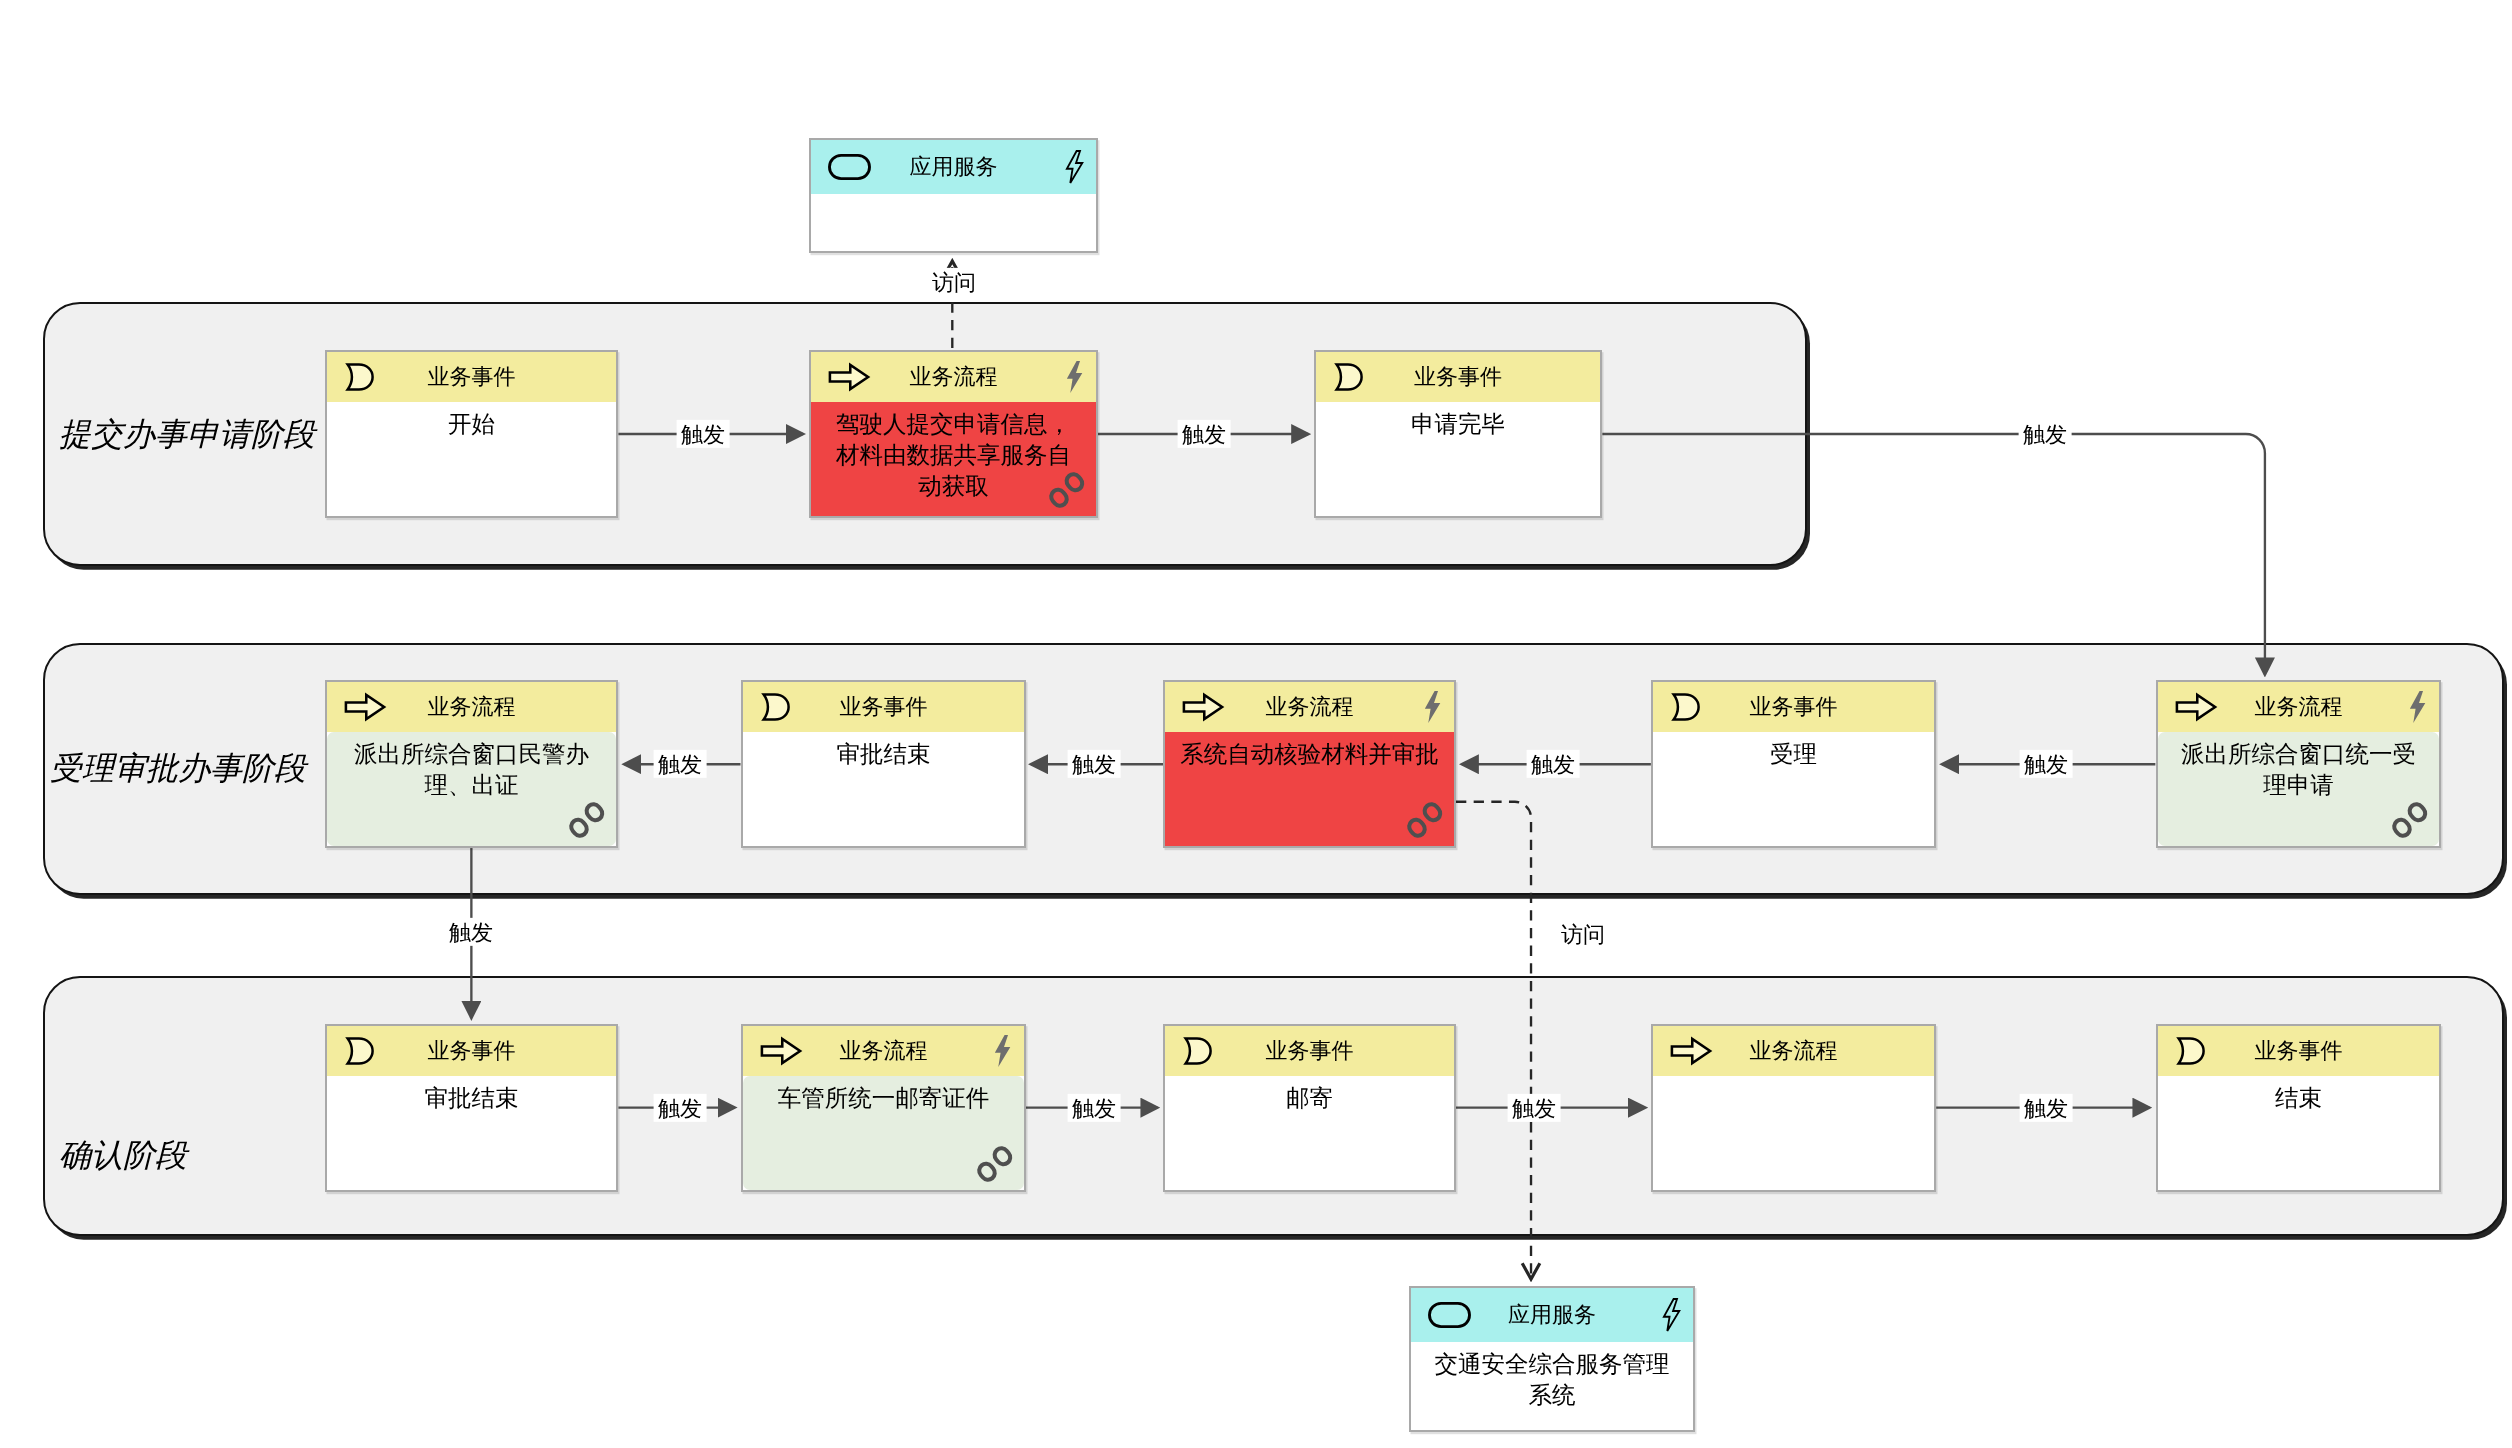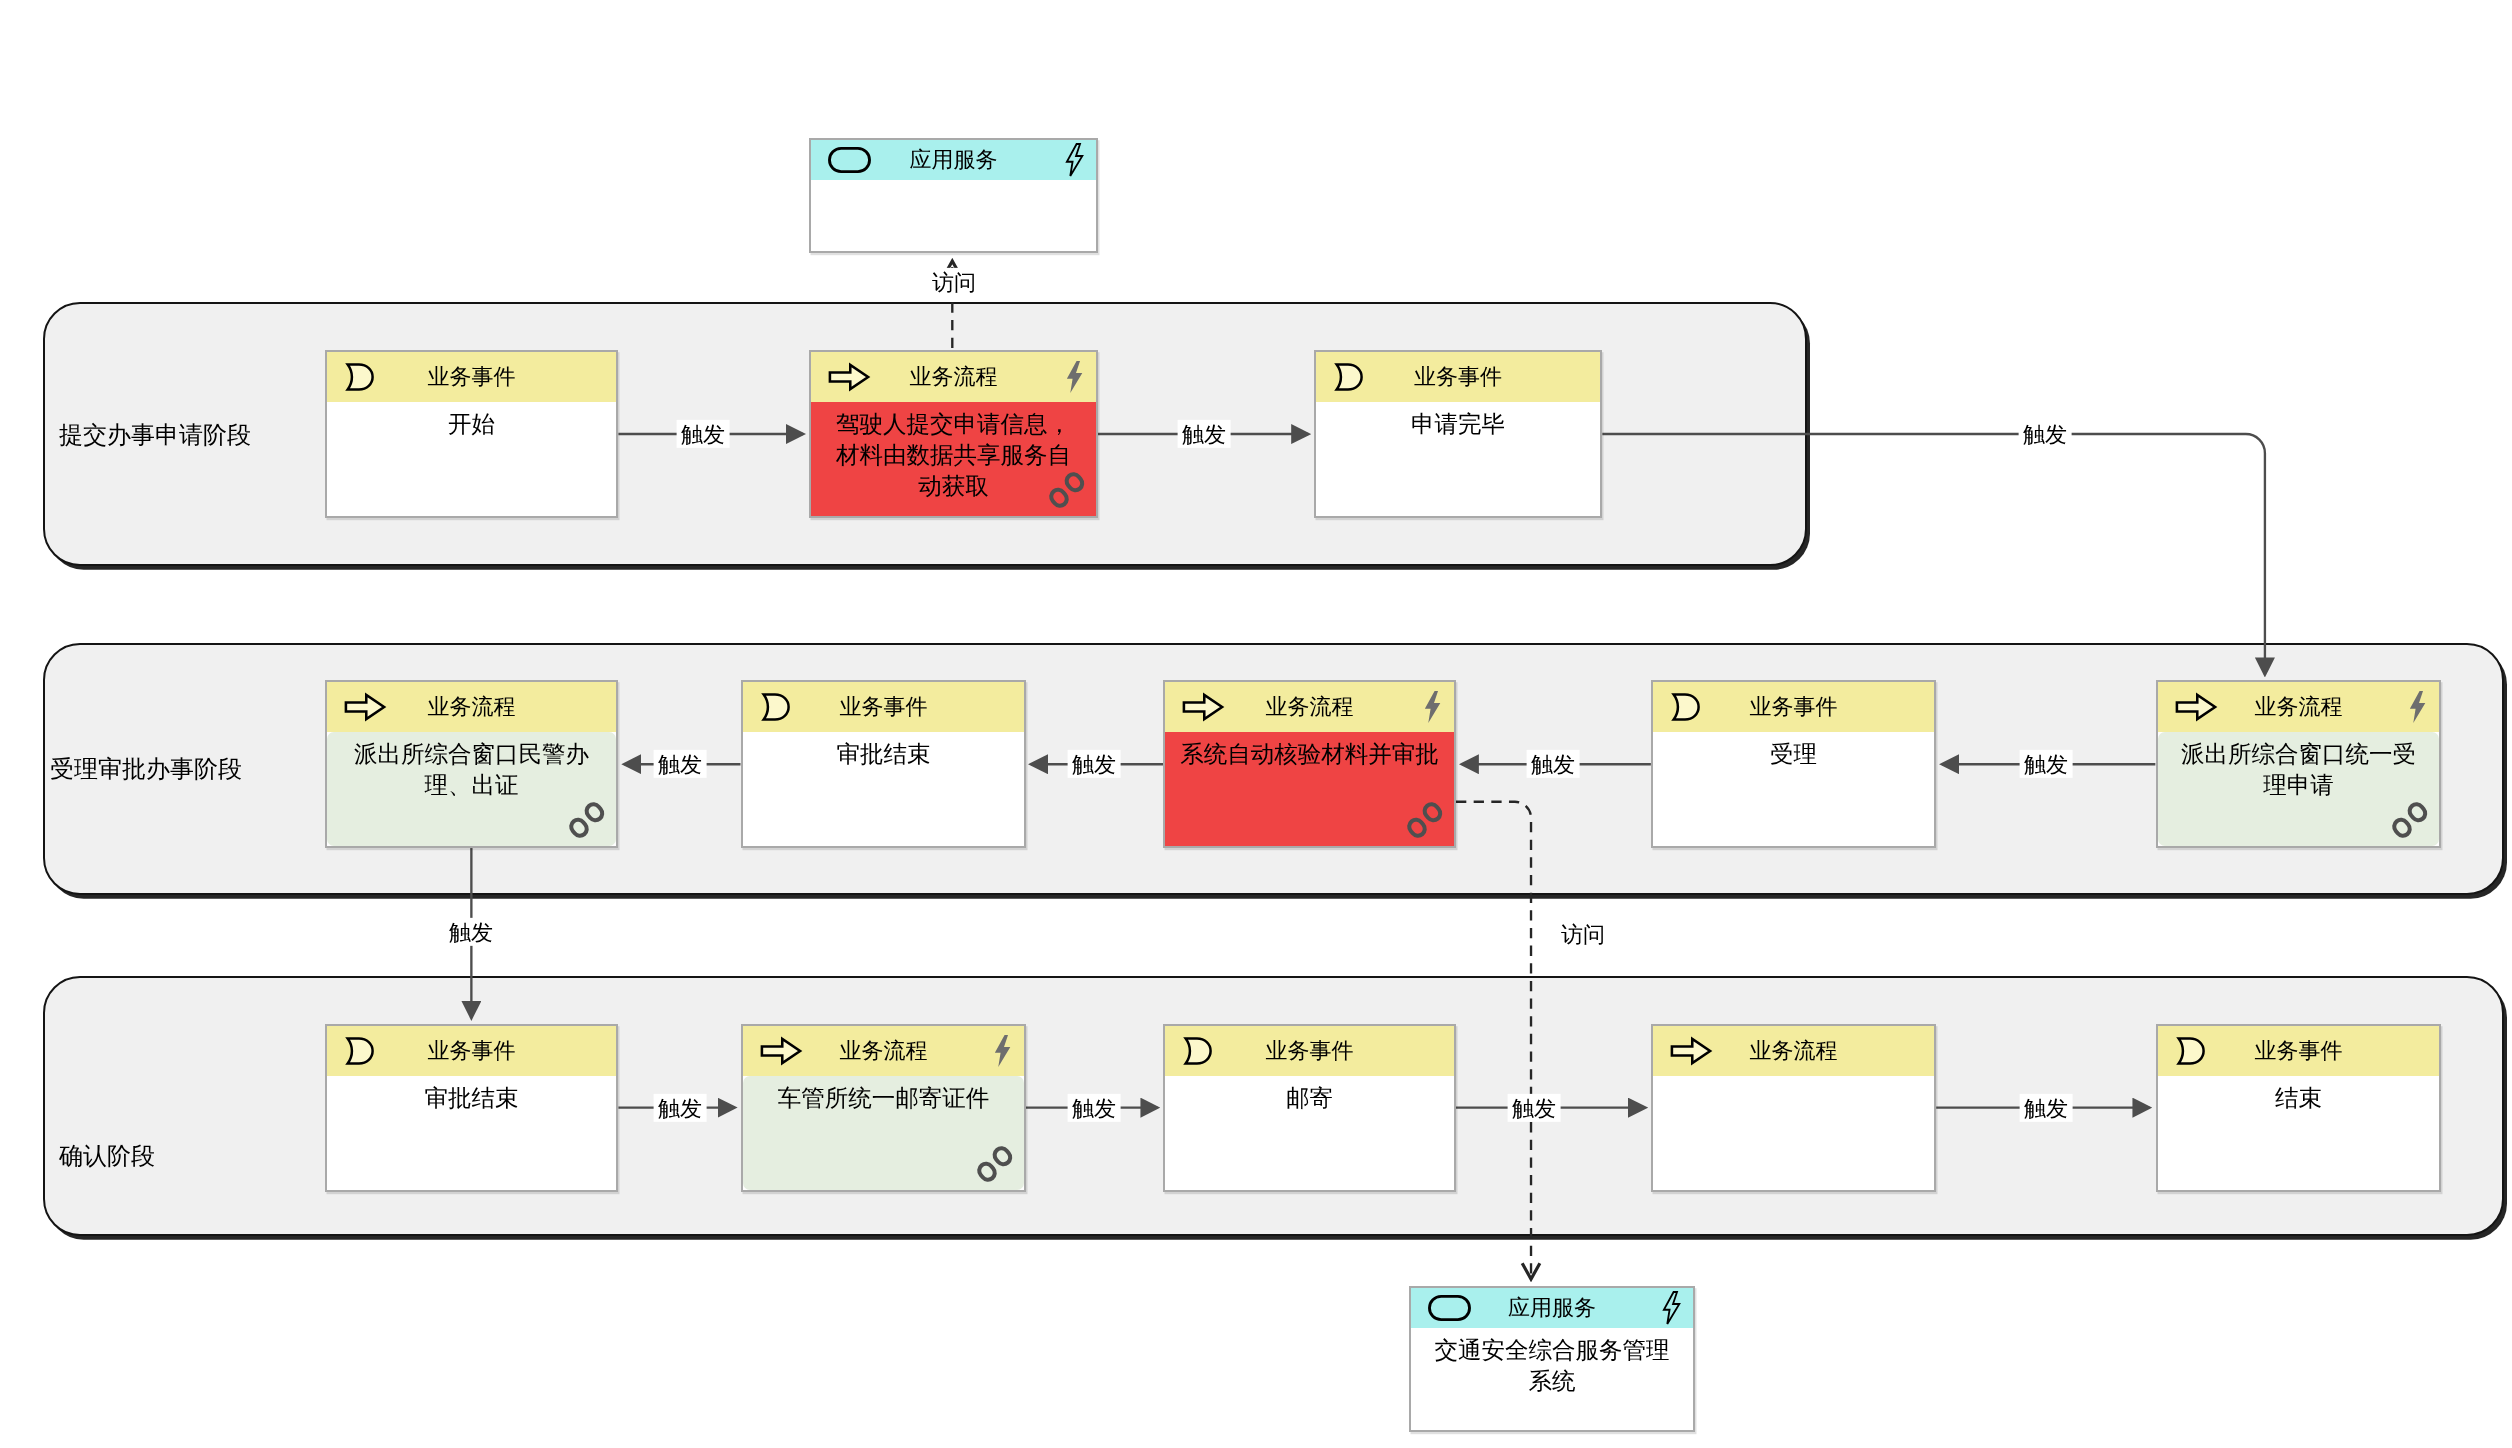--- a/index.html
+++ b/index.html
@@ -2,30 +2,30 @@
 <html style="font-size:11.8px"><head>
 <meta charset="utf-8">
 <style>
   html,body{margin:0;padding:0;background:#fff;}
   #canvas{position:relative;width:2512px;height:1449px;background:#ffffff;overflow:hidden;
           font-family:"Liberation Sans","DejaVu Sans",sans-serif;color:#000;}
   .page-title{position:absolute;left:0;top:43px;width:2512px;text-align:center;
               font-size:35px;font-weight:700;letter-spacing:1.5px;z-index:5;}
   .lane{position:absolute;background:#F0F0F0;border:2.2px solid #141414;border-radius:37px;
         box-sizing:border-box;z-index:1;box-shadow:3.7px 4.4px 0 -0.7px rgba(0,0,0,0.85);}
-  .lane-label{position:absolute;font-size:24px;z-index:2;transform:translateY(-50%);white-space:nowrap;}
+  .lane-label{position:absolute;font-size:32px;z-index:2;transform:translateY(-50%);white-space:nowrap;font-style:italic;}
   #edges{position:absolute;left:0;top:0;z-index:2;}
   .solid{stroke:#4D4D4D;stroke-width:3.2;fill:none;}
   .dash{stroke:#262626;stroke-width:3.2;fill:none;stroke-dasharray:14 10;}
   .elabel{position:absolute;transform:translate(-50%,-50%);background:#ffffff;
           font-size:22px;line-height:1.15;padding:1.5px 4.4px;z-index:4;white-space:nowrap;}
   .node{position:absolute;border:2.2px solid #A9A9A9;background:#fff;box-sizing:border-box;z-index:3;
         display:flex;flex-direction:column;box-shadow:1.5px 2.2px 0 rgba(0,0,0,0.12);}
   .hdr{position:relative;display:flex;align-items:center;height:50px;background:#F3EC9E;flex:none;}
-  .hdr.cyan{background:#A9F0ED;height:40px;}
+  .hdr.cyan{background:#A9F0ED;height:54px;}
   .hicon{margin-left:14.7px;display:flex;align-items:center;}
   .hlabel{position:absolute;left:0;right:0;text-align:center;font-size:22px;}
   .bolt{position:absolute;right:11.8px;top:50%;transform:translateY(-50%);display:flex;}
   .nbody{flex:1;position:relative;font-size:23.5px;line-height:1.32;text-align:center;
          padding:7.4px 14.7px 0;background:#fff;}
   .nbody.blue{background:#ef4444;}
   .nbody.green{background:#E5EEE0;border-radius:7px;}
   .nbody.narrow{padding:7.4px 22px 0;}
   .linkicon{position:absolute;right:10.3px;bottom:7.4px;display:flex;}
   .ic-event{width:34px;height:34px;}

